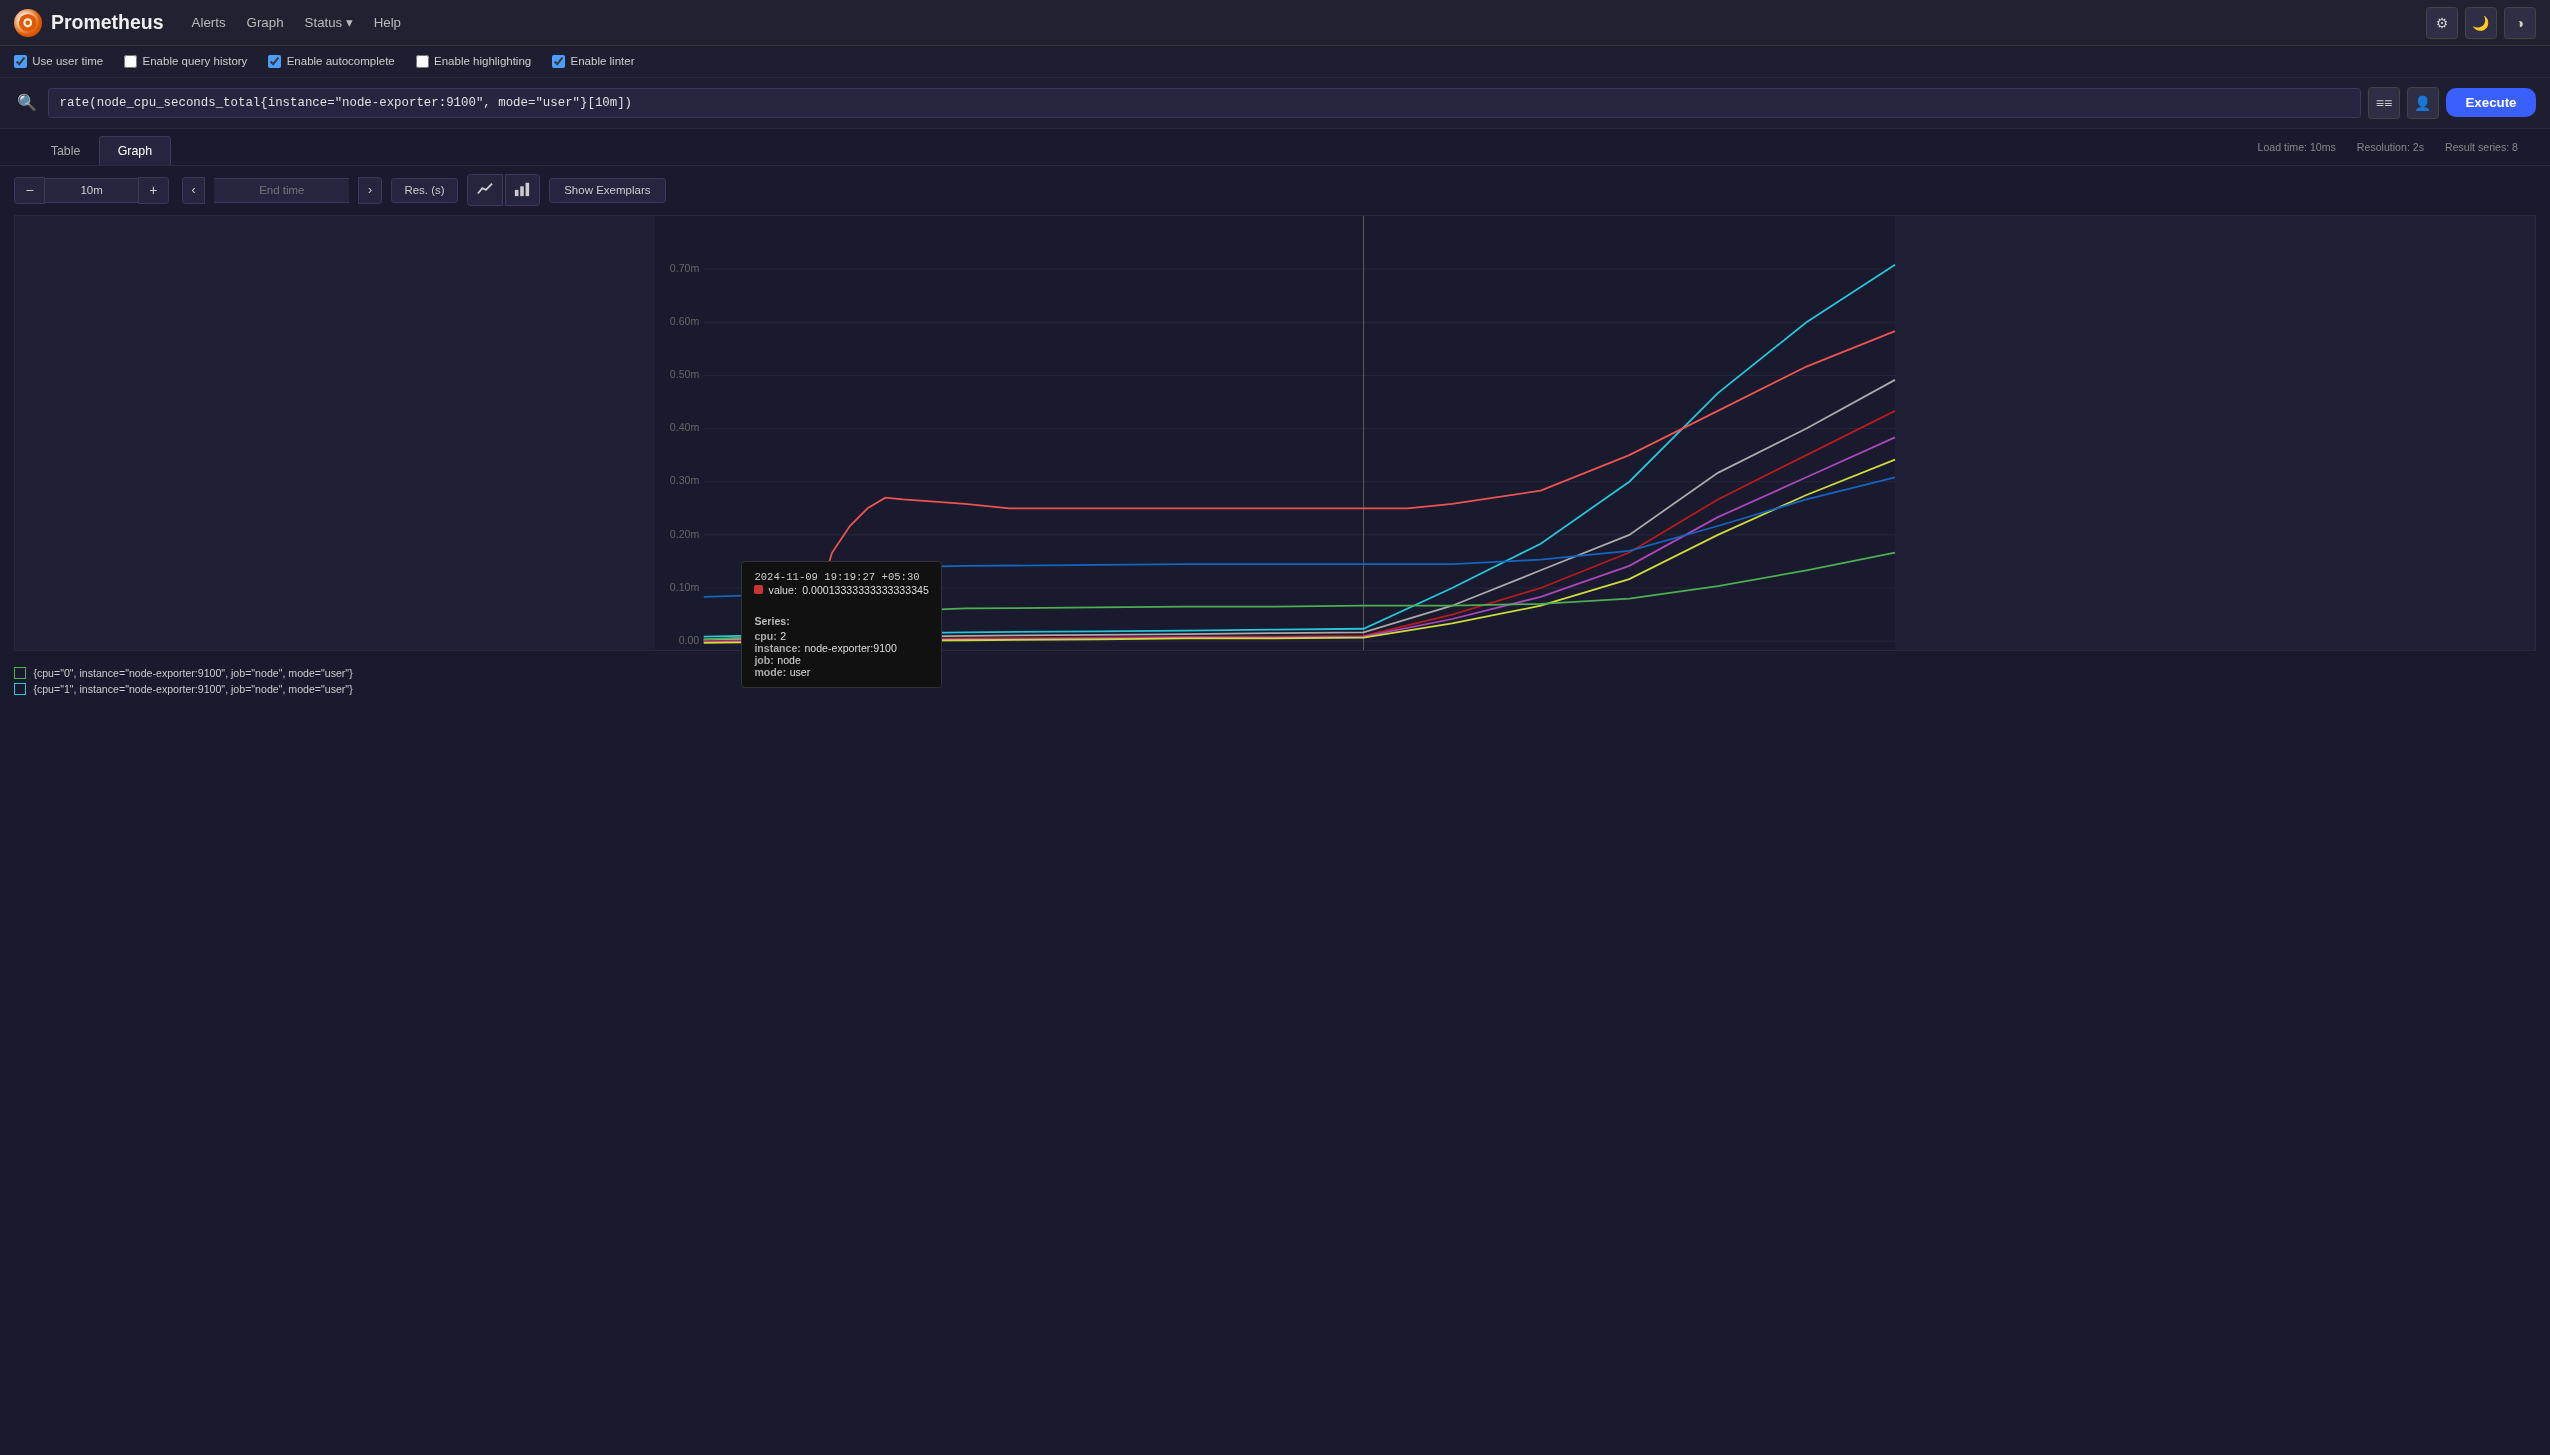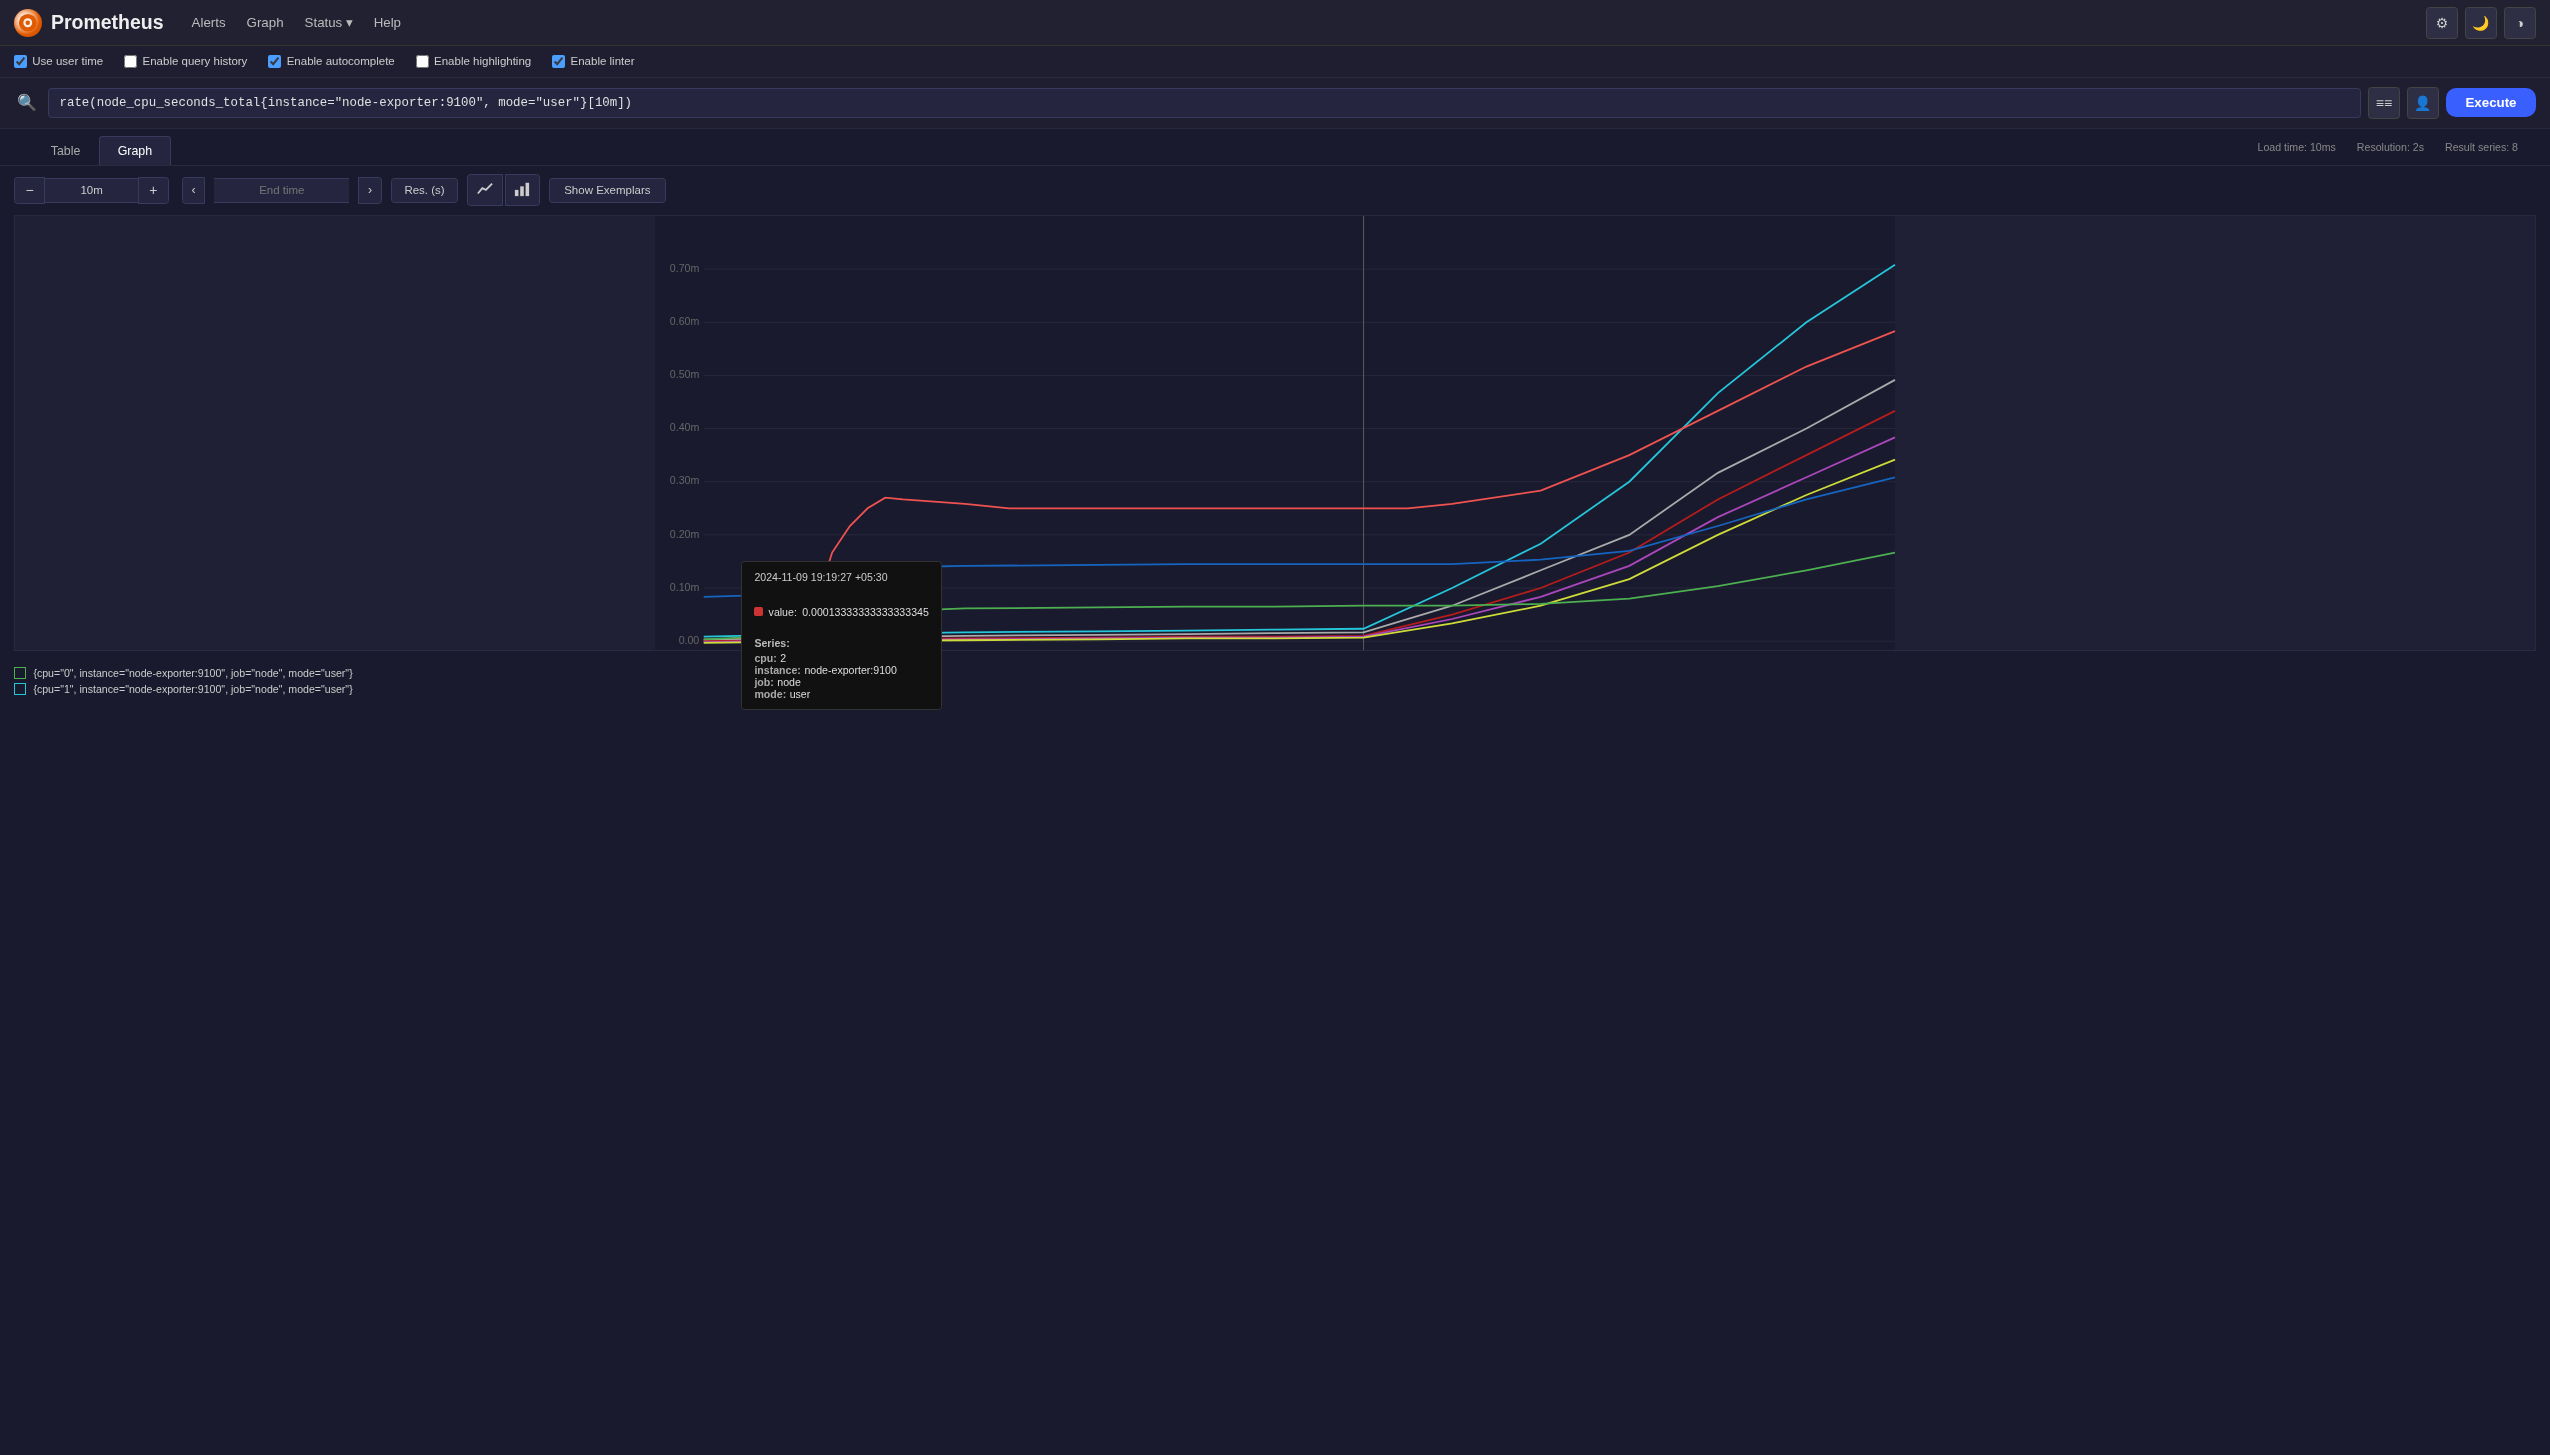--- a/index.html
+++ b/index.html
@@ -276,21 +276,22 @@
       font-size: 10.6px;
       color: #ddd;
       min-width: 195px;
       pointer-events: none;
       top: 345px;
       left: 726px;
     }
     .tooltip-time {
       font-size: 10.6px;
       color: #ccc;
-      margin-bottom: 23px;
+      margin-bottom: 1px;
+      font-family: Liberation Mono, monospace;
     }
     .tooltip-value {
       display: flex;
       align-items: center;
       gap: 5.3px;
       margin-bottom: 19px;
     }
     .tooltip-dot {
       width: 8.9px; height: 8.9px;
       border-radius: 1.8px;

